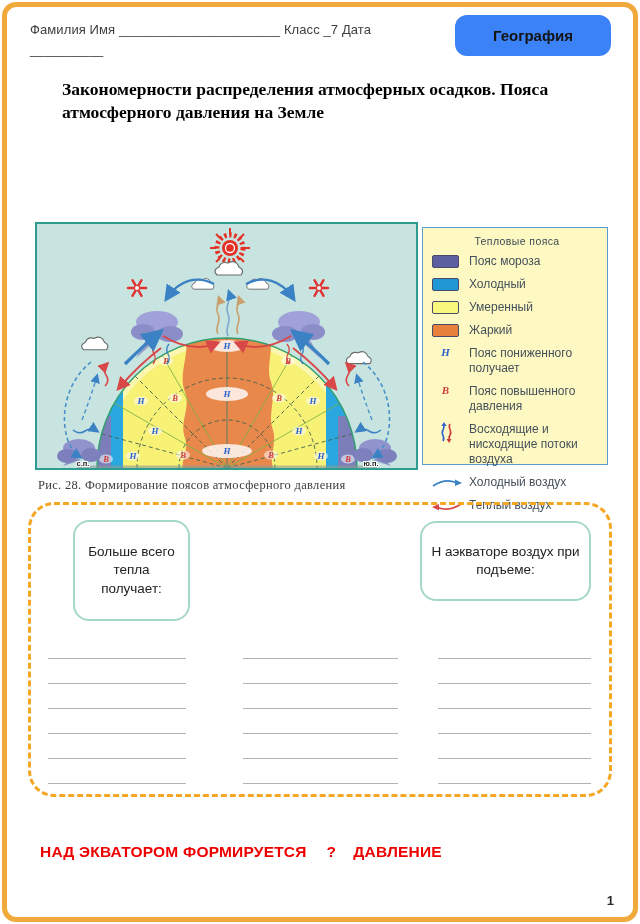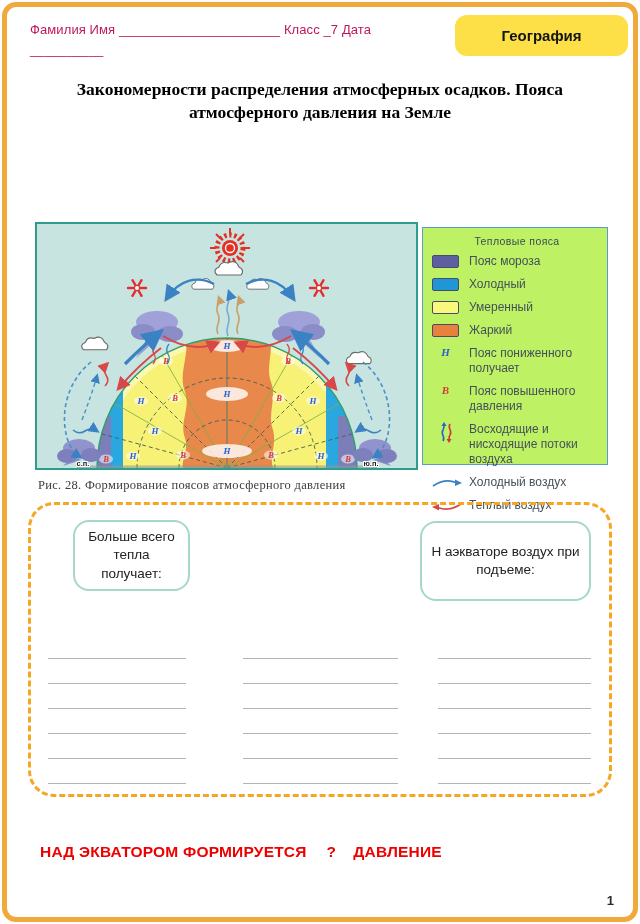--- a/index.html
+++ b/index.html
@@ -1,48 +1,48 @@
 <!DOCTYPE html>
 <html><head>
 <meta charset="utf-8">
 <style>
   * { margin:0; padding:0; box-sizing:border-box; }
   html,body { width:640px; height:924px; background:#ffffff; font-family:"Liberation Sans",sans-serif; }
   .page { position:relative; width:640px; height:924px; background:#fff; overflow:hidden; }
   .page-border { position:absolute; inset:2px; border:5px solid #F2A93B; border-radius:14px; pointer-events:none; }
 
   
-  .header-text { position:absolute; left:30px; top:20px; width:410px; font-size:13px; color:#be185d; line-height:1.55; letter-spacing:.1px; }
-  .badge { position:absolute; left:455px; top:15px; width:173px; height:41px; background:#fde047; border-radius:12px;
+  .header-text { position:absolute; left:30px; top:20px; width:410px; font-size:13px; color:#404040; line-height:1.55; letter-spacing:.1px; }
+  .badge { position:absolute; left:455px; top:15px; width:156px; height:41px; background:#3b82f6; border-radius:12px;
            display:flex; align-items:center; justify-content:center; font-weight:bold; font-size:15px; color:#141414; }
 
   
-  .title { position:absolute; left:62px; top:78px; width:516px; text-align:center;
+  .title { position:absolute; left:62px; top:78px; width:516px; 
            font-family:"Liberation Serif",serif; font-weight:bold; font-size:17.5px; line-height:1.32; color:#000; }
 
   
   .figure-row { position:absolute; left:35px; top:222px; display:flex; }
   .diagram-box { width:383px; height:248px; border:2px solid #2E9C8E; background:#C7E4E0; }
   .diagram-box svg { display:block; }
-  .legend { margin-left:4px; margin-top:5px; width:186px; height:238px; background:#bef264; border:1.5px solid #5B9BD5; padding:7px 5px 4px 9px; }
+  .legend { margin-left:4px; margin-top:5px; width:186px; height:238px; background:#fef9c3; border:1.5px solid #5B9BD5; padding:7px 5px 4px 9px; }
   .leg-title { text-align:center; font-size:10.5px; color:#3b4a55; margin-bottom:7px; letter-spacing:.4px; }
   .leg-row { display:flex; align-items:center; margin-bottom:8px; }
   .leg-row.tall { align-items:flex-start; }
   .sw { width:27px; height:13px; border:1px solid #4a4a6a; border-radius:2px; flex:none; margin-right:10px; }
   .leg-letter { width:27px; text-align:center; font-family:"Liberation Serif",serif; font-style:italic; font-weight:bold; font-size:11px; flex:none; margin-right:10px; }
   .leg-icon { width:30px; flex:none; margin-right:7px; display:flex; justify-content:center; }
   .leg-label { font-size:12px; color:#44505a; line-height:1.25; }
   .caption { position:absolute; left:38px; top:478px; font-family:"Liberation Serif",serif; font-size:12.5px; color:#3d3d3d; letter-spacing:.3px; }
 
   
   .dashed-box { position:absolute; left:28px; top:502px; width:584px; height:295px; border:3px dashed #F5A623; border-radius:26px; }
   .abox { position:absolute; border:2px solid #A5D9C5; border-radius:16px; background:#fff;
           display:flex; align-items:center; justify-content:center; text-align:center;
           font-size:13.5px; line-height:1.35; color:#222; padding:4px 8px; }
-  .abox1 { left:42px;  top:15px; width:117px; height:71px; }
+  .abox1 { left:42px;  top:15px; width:117px; height:101px; }
   .abox2 { left:179px; top:21px; width:145px; height:77px; }
   .abox3 { left:389px; top:16px; width:171px; height:80px; }
   .lines-col { position:absolute; top:129px; }
   .lc1 { left:17px;  width:138px; }
   .lc2 { left:212px; width:155px; }
   .lc3 { left:407px; width:153px; }
   .wline { height:25px; border-bottom:1.5px solid #b3b3b3; }
 
   
   .question { position:absolute; left:40px; top:843px; font-weight:bold; font-size:15.5px; color:#EE0000; letter-spacing:.2px; }

